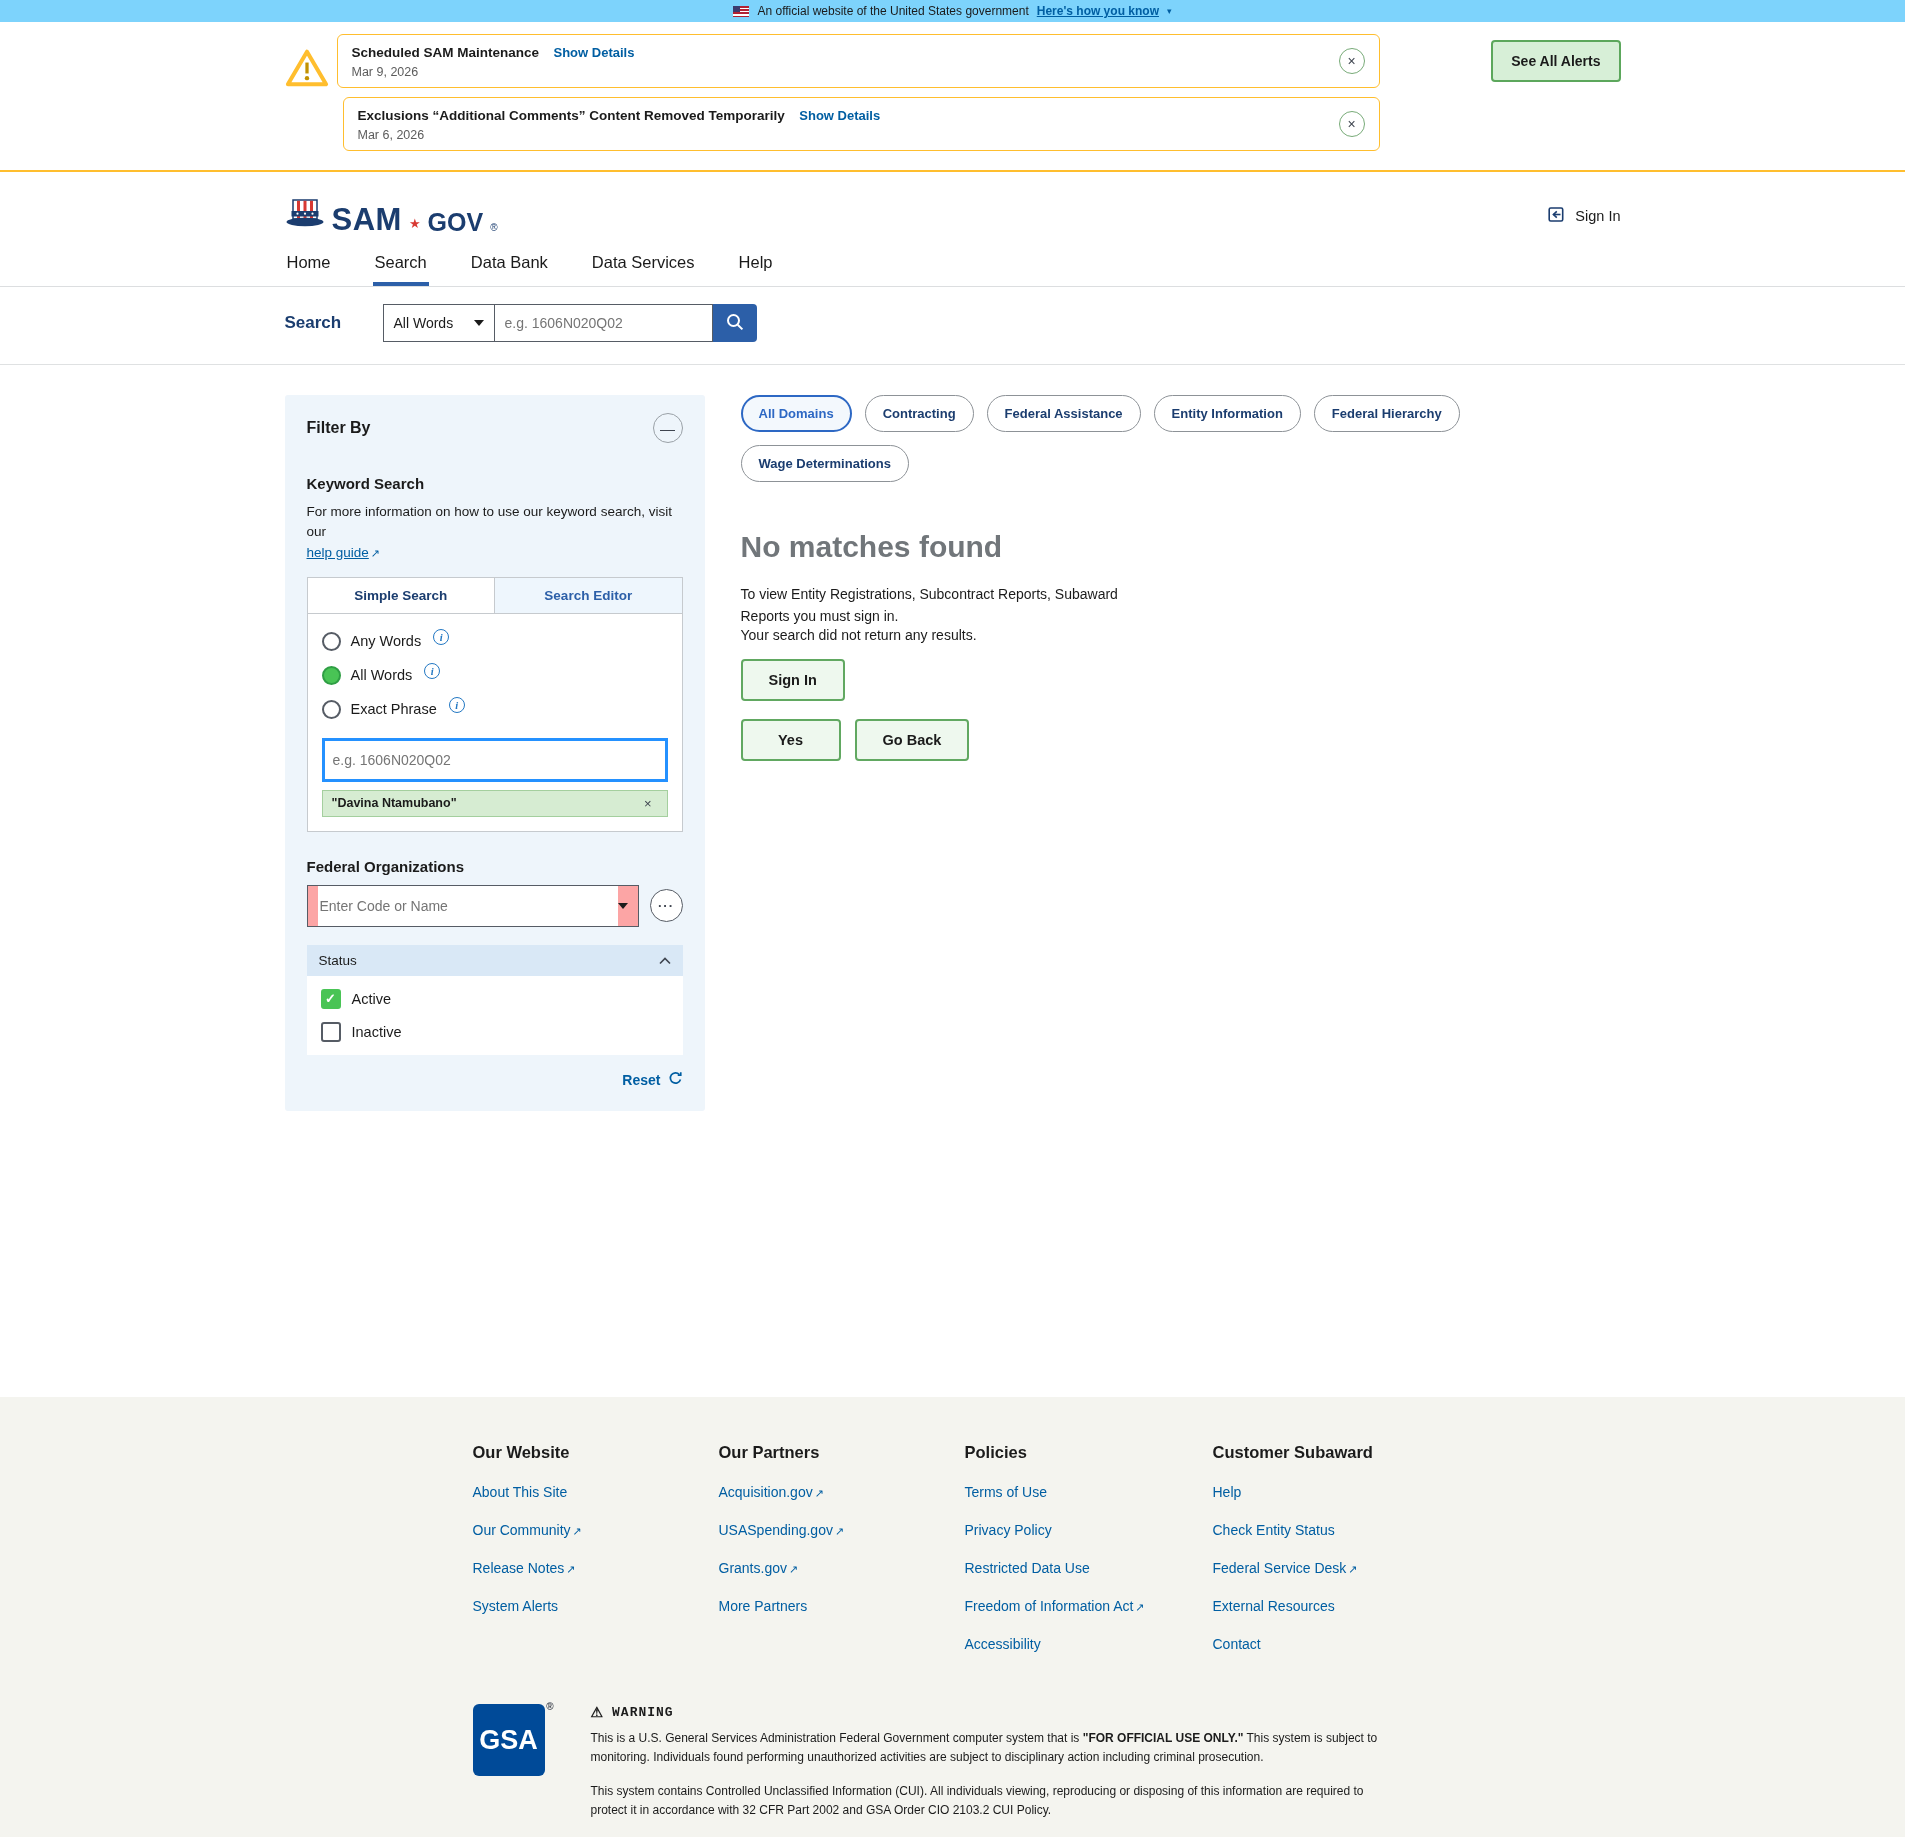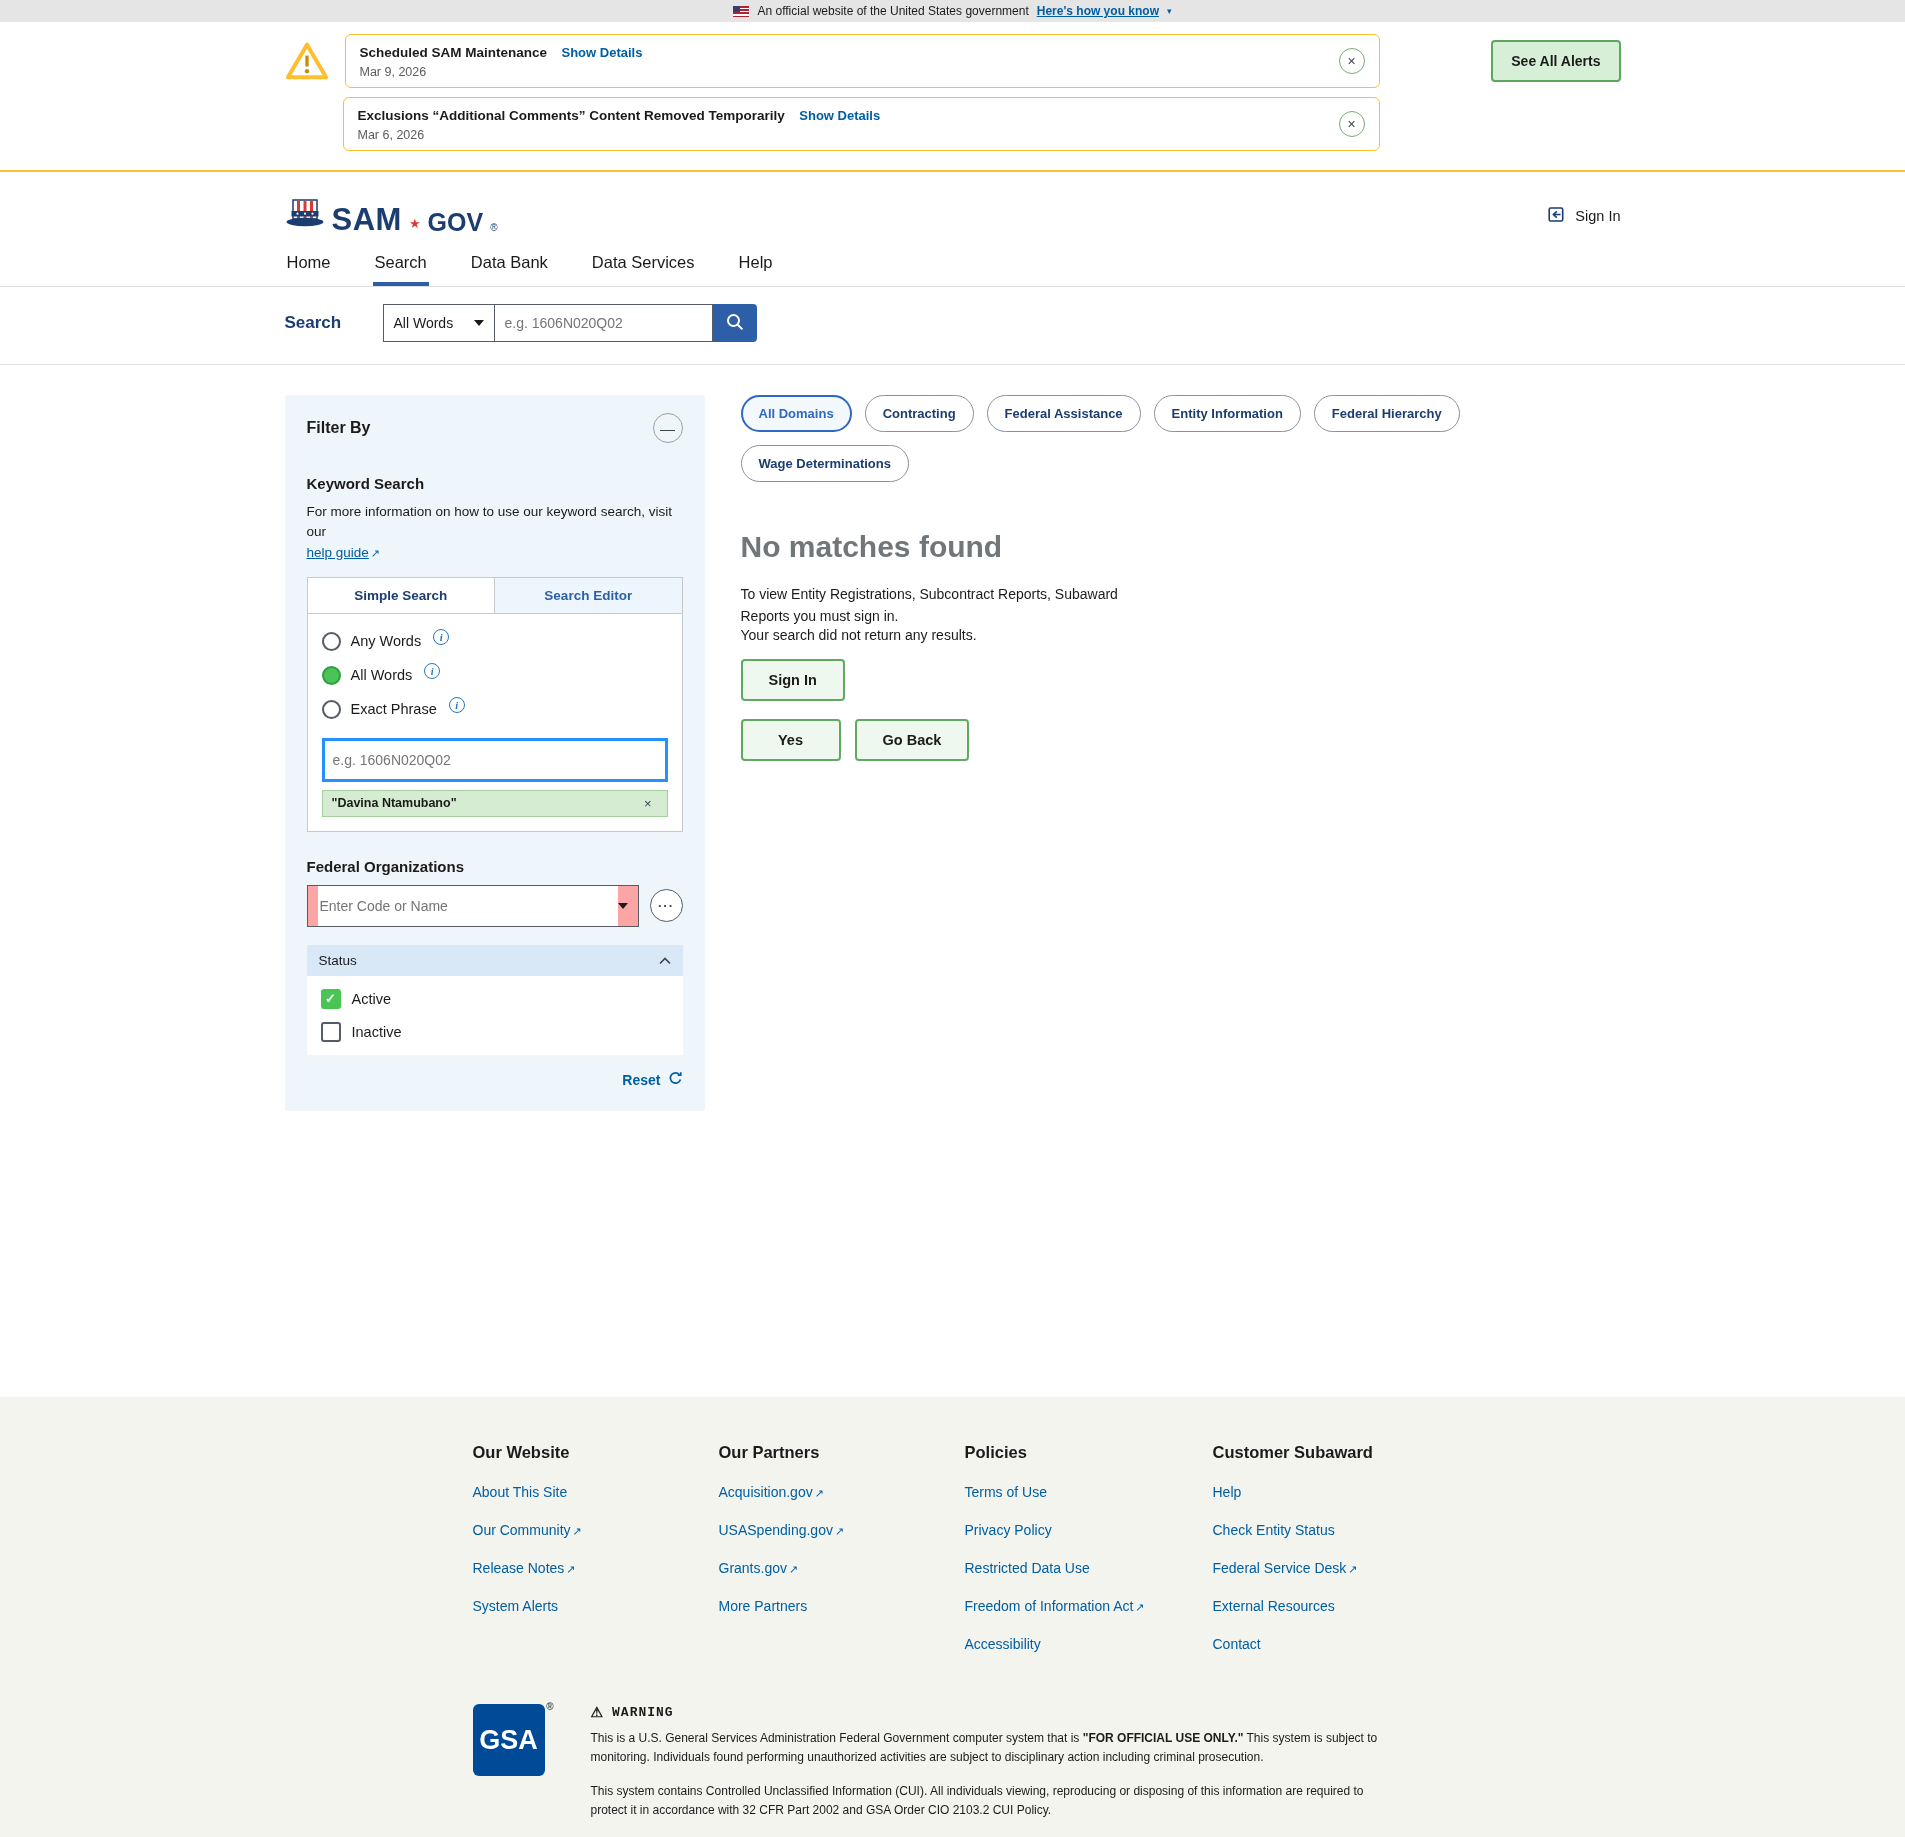--- a/index.html
+++ b/index.html
@@ -6,36 +6,36 @@
   body {
     margin: 0;
     width: 1905px;
     background: #fff;
     color: #1b1b1b;
     font-family: "Liberation Sans", sans-serif;
   }
 
   
   .gov-banner {
-    background: #e5e5e5;
+    background: #7dd3fc;
     height: 22px;
     display: flex; align-items: center; justify-content: center;
     gap: 8px; font-size: 12px; color: #1b1b1b;
   }
   .flag { width: 16px; height: 11px; position: relative;
     background: repeating-linear-gradient(#b22234 0 1.6px, #fff 1.6px 3.2px); }
   .flag::after { content:""; position:absolute; left:0; top:0; width:7px; height:6px; background:#3c3b6e; }
   .gov-banner .blink { color:#005ea2; text-decoration: underline; font-weight: bold; }
   .chev-sm { font-size: 9px; color:#005ea2; }
 
   
   .alerts { border-bottom: 2px solid #ffbe2e; padding: 12px 0 10px; background:#fff; }
   .alerts-inner { width: 1336px; margin: 0 auto; display: flex; }
   .alerts-left { width: 1095px; }
-  .alert-row { display: flex; align-items: center; gap: 16px; margin-bottom: 9px; }
+  .alert-row { display: flex; align-items: flex-end; gap: 8px; margin-bottom: 9px; }
   .alert-row.no-icon { padding-left: 58px; }
   .warn-tri { width: 44px; flex: 0 0 44px; display:flex; }
   .alert-box { flex: 1; border: 1px solid #ffbe2e; border-radius: 6px;
     padding: 8px 14px; display: flex; align-items: center; background:#fff; }
   .alert-texts { flex: 1; }
   .alert-title { font-weight: bold; font-size: 13.5px; display:inline; }
   .alert-details { color: #005ea2; font-weight: bold; font-size: 13px; margin-left: 10px; }
   .alert-date { color: #5c5c5c; font-size: 12.5px; margin-top: 4px; }
   .alert-close { width: 26px; height: 26px; border-radius: 50%;
     border: 1.5px solid #78ab78; background:#fff; color:#3f4550;

